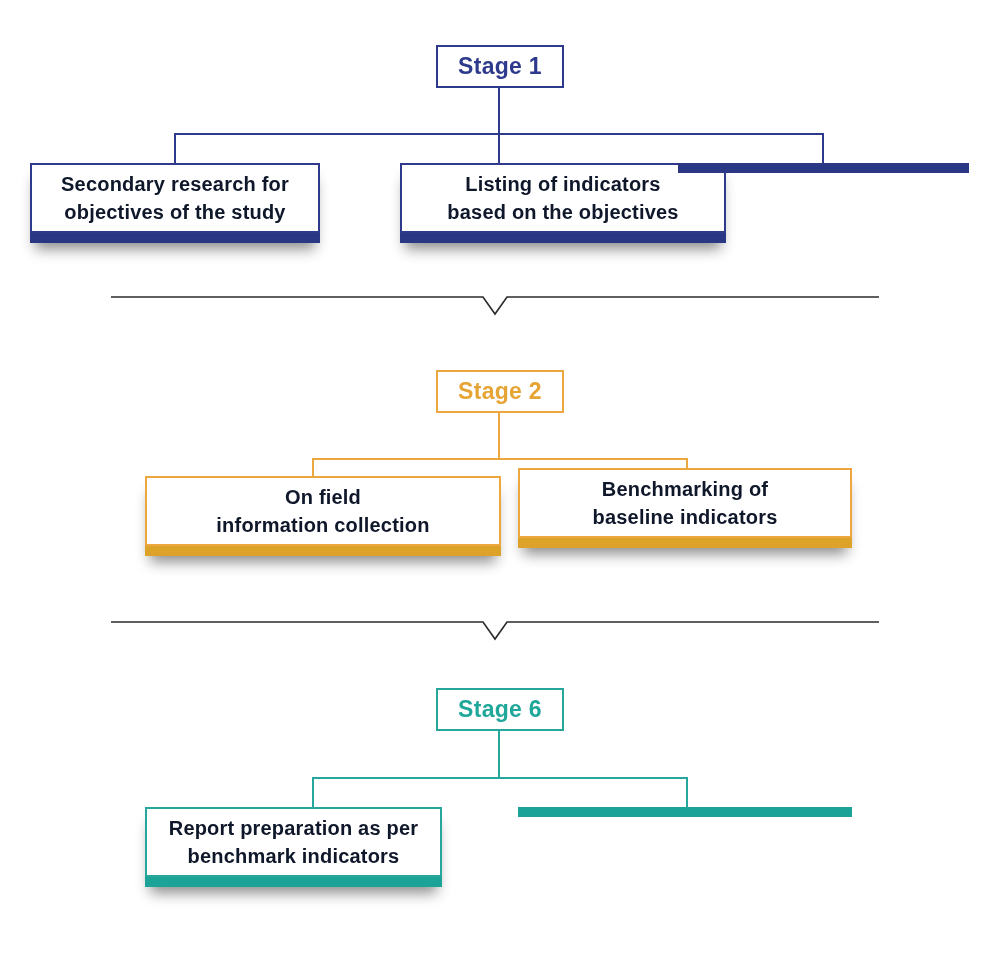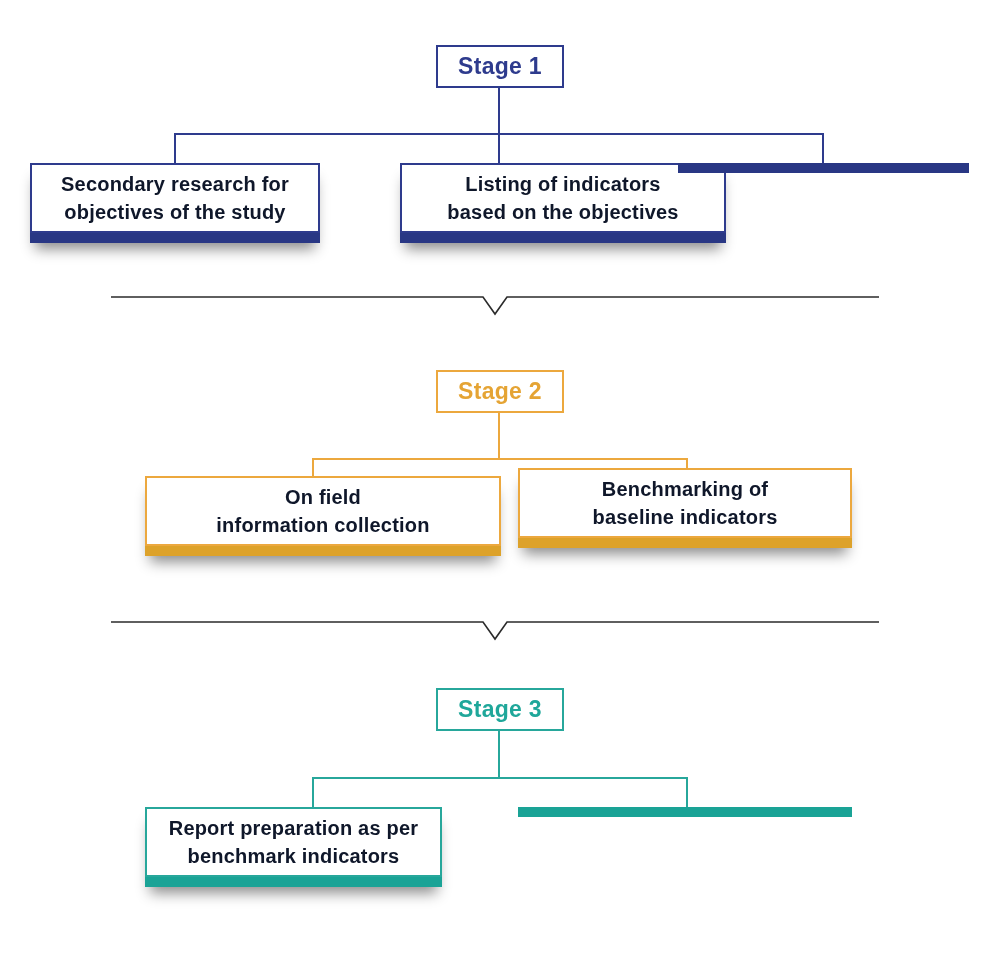--- a/index.html
+++ b/index.html
@@ -131,21 +131,21 @@
       <div class="node-bar s2-bar"></div>
     </div>
   </section>
 
   <svg class="divider" style="left:111px; top:614px;" width="768" height="28" viewBox="0 0 768 28">
     <path d="M0 8 L372 8 L384 25 L396 8 L768 8" fill="none" stroke="#2b2b2b" stroke-width="1.6"></path>
   </svg>
 
   <section>
     <div class="title-box s3-border" style="left:436px; top:688px; width:128px; height:43px;">
-      <span class="title-text s3-text">Stage 3</span>
+      <span class="title-text s3-text">Stage 6</span>
     </div>
 
     <div class="vline s3-bg" style="left:498px; top:731px; height:46px;"></div>
     <div class="hline s3-bg" style="left:312px; top:777px; width:376px;"></div>
     <div class="vline s3-bg" style="left:312px; top:777px; height:30px;"></div>
     <div class="vline s3-bg" style="left:686px; top:777px; height:30px;"></div>
 
     <div class="node" style="left:145px; top:807px; width:297px;">
       <div class="node-body s3-border">
         <span class="node-text">Report preparation as per

